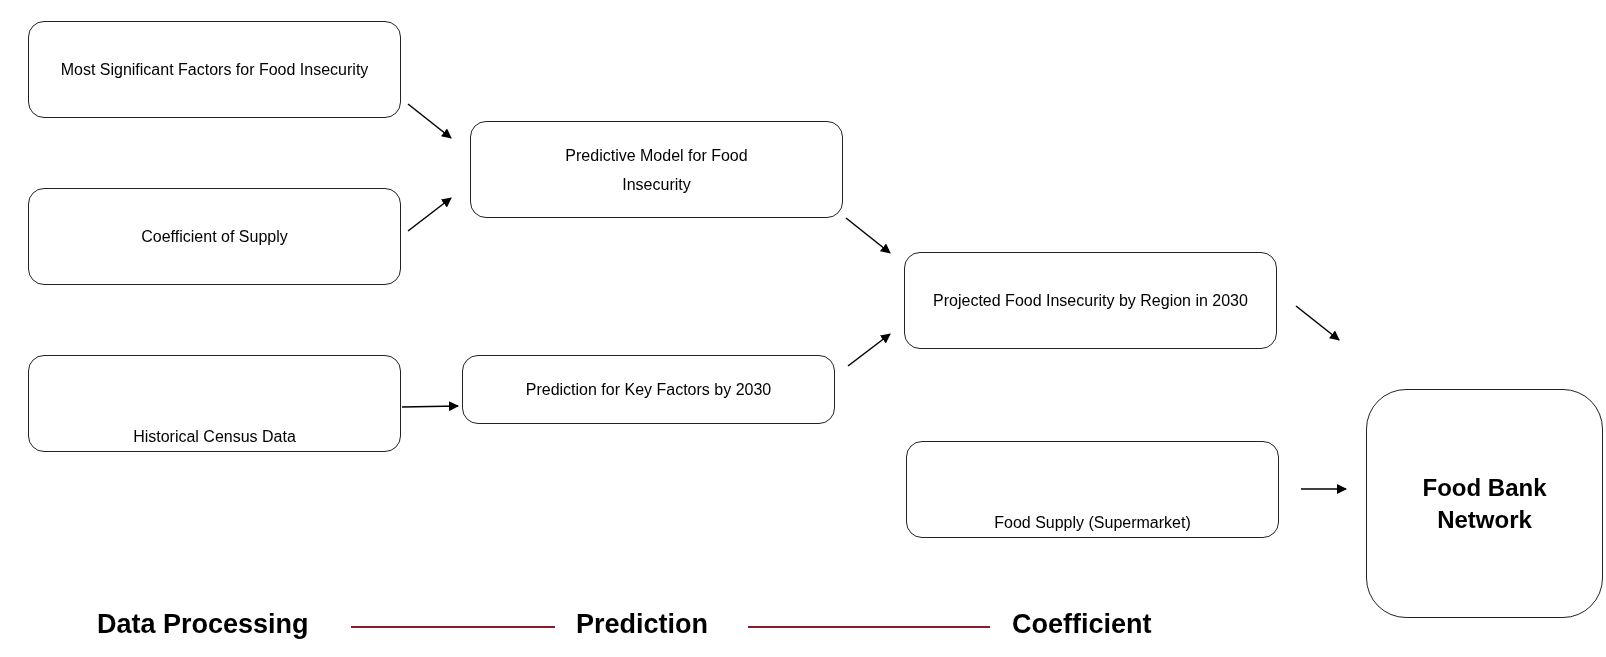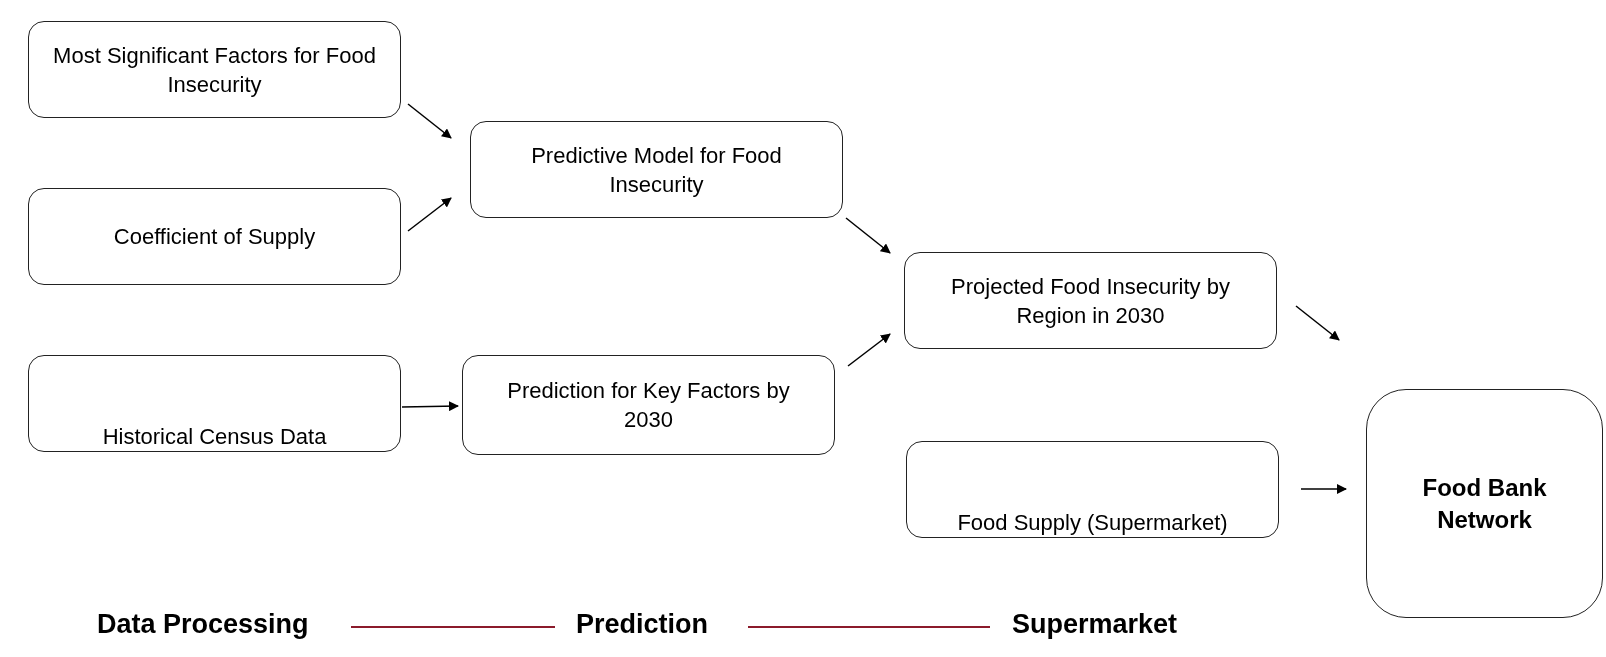--- a/index.html
+++ b/index.html
@@ -1,20 +1,20 @@
 <!DOCTYPE html>
 <html><head>
 <meta charset="utf-8">
 <style>
   html, body { margin: 0; padding: 0; background: #ffffff; }
   body { width: 1606px; height: 657px; position: relative; overflow: hidden;
          font-family: "Liberation Sans", "DejaVu Sans", sans-serif; color: #000; }
   .box { position: absolute; box-sizing: border-box; border: 1.5px solid #222;
          border-radius: 16px; background: #fff; display: flex; align-items: center;
-         justify-content: center; text-align: center; font-size: 22px; line-height: 29px;
+         justify-content: center; text-align: center; font-size: 16px; line-height: 29px;
          padding: 0 20px; }
   .box.big { border-radius: 40px; font-weight: bold; font-size: 24px; line-height: 32px; }
   .stage { position: absolute; font-weight: bold; font-size: 27px; top: 607px; line-height: 34px; }
   .stage-line { position: absolute; height: 2px; background: #8b1a2b; top: 626px; }
   svg.arrows { position: absolute; left: 0; top: 0; }
 </style>
 </head>
 <body>
 
 <svg class="arrows" width="1606" height="657">
@@ -37,30 +37,30 @@
 </div>
 <div class="box" style="left:28px;top:188px;width:373px;height:97px;">
   <span>Coefficient of Supply</span>
 </div>
 <div class="box" style="left:28px;top:355px;width:373px;height:97px;align-items:flex-end;">
   <span>Historical Census Data</span>
 </div>
 <div class="box" style="left:462px;top:121px;width:373px;height:97px;padding:12px 60px;margin-left:8px;">
   <span>Predictive Model for Food Insecurity</span>
 </div>
-<div class="box" style="left:462px;top:355px;width:373px;height:100px;">
+<div class="box" style="left:462px;top:355px;width:373px;height:69px;">
   <span>Prediction for Key Factors by 2030</span>
 </div>
 <div class="box" style="left:904px;top:252px;width:373px;height:97px;justify-content:center;">
   <span>Projected Food Insecurity by Region in 2030</span>
 </div>
 <div class="box" style="left:906px;top:441px;width:373px;height:97px;align-items:flex-end;">
   <span>Food Supply (Supermarket)</span>
 </div>
 <div class="box big" style="left:1366px;top:389px;width:237px;height:229px;padding:8px 50px;">
   <span>Food Bank Network</span>
 </div>
 
 <div class="stage" style="left:97px;">Data Processing</div>
 <div class="stage-line" style="left:351px;width:204px;"></div>
 <div class="stage" style="left:576px;">Prediction</div>
 <div class="stage-line" style="left:748px;width:242px;"></div>
-<div class="stage" style="left:1012px;">Supermarket</div>
+<div class="stage" style="left:1012px;">Coefficient</div>
 
 </body></html>

